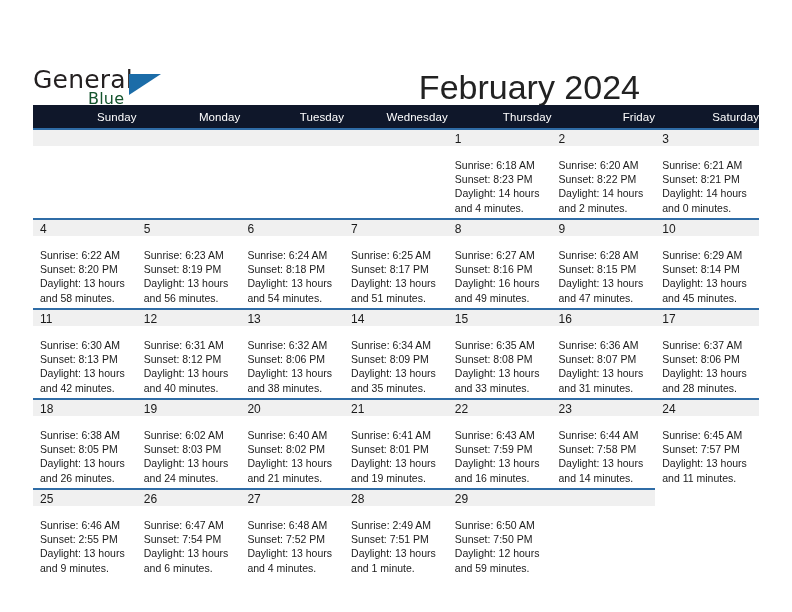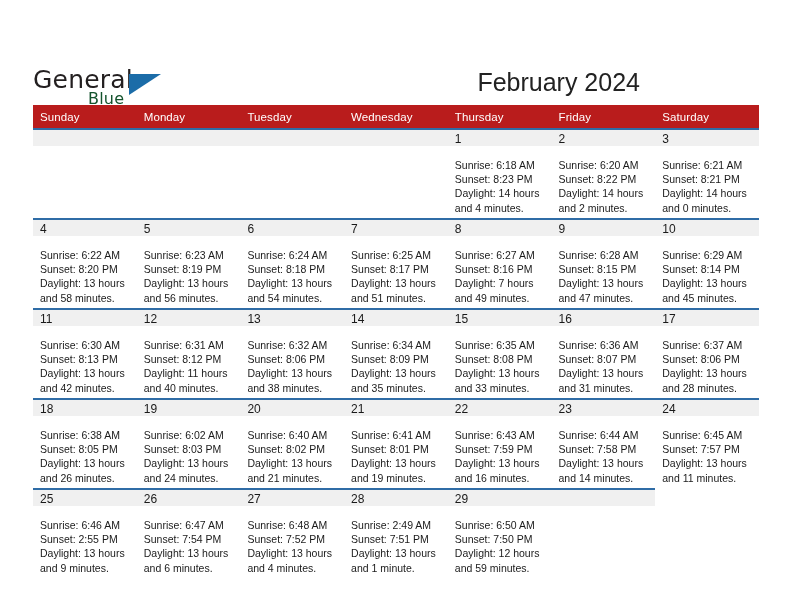--- a/index.html
+++ b/index.html
@@ -64,21 +64,21 @@
     width: 0;
     height: 0;
     border-left: 32px solid #1b6ca8;
     border-bottom: 21px solid transparent;
   }
 
   .title {
     position: absolute;
     right: 36px;
     top: 36px;
-    font-size: 25px;
+    font-size: 34px;
     color: #222222;
     text-align: right;
     white-space: nowrap;
     font-weight: 400;
   }
   .subtitle {
     position: absolute;
     right: 36px;
     top: 78px;
     font-size: 14.5px;
@@ -96,25 +96,25 @@
     width: 726px;
   }
   table.cal {
     border-collapse: collapse;
     table-layout: fixed;
     width: 726px;
   }
   table.cal col { width: 103.71px; }
 
   thead th {
-    background: #b91c1c;
+    background: #0f172a;
     color: #ffffff;
     font-size: 11.5px;
     font-weight: normal;
-    text-align: left;
+    text-align: right;
     padding: 5px 0 5px 7px;
     height: 13px;
     vertical-align: middle;
     letter-spacing: 0.1px;
   }
 
   tbody td {
     padding: 0;
     vertical-align: top;
     height: 90px;
@@ -308,21 +308,21 @@
               </div>
             </td>
             <td>
               <div class="cell filled">
                 <div class="daynum-band">
                   <span class="daynum">8</span>
                 </div>
                 <div class="info">
                   <div>Sunrise: 6:27 AM</div>
                   <div>Sunset: 8:16 PM</div>
-                  <div class="daylight-wrap">Daylight: 7 hours and 49 minutes.</div>
+                  <div class="daylight-wrap">Daylight: 16 hours and 49 minutes.</div>
                 </div>
               </div>
             </td>
             <td>
               <div class="cell filled">
                 <div class="daynum-band">
                   <span class="daynum">9</span>
                 </div>
                 <div class="info">
                   <div>Sunrise: 6:28 AM</div>
@@ -358,21 +358,21 @@
               </div>
             </td>
             <td>
               <div class="cell filled">
                 <div class="daynum-band">
                   <span class="daynum">12</span>
                 </div>
                 <div class="info">
                   <div>Sunrise: 6:31 AM</div>
                   <div>Sunset: 8:12 PM</div>
-                  <div class="daylight-wrap">Daylight: 11 hours and 40 minutes.</div>
+                  <div class="daylight-wrap">Daylight: 13 hours and 40 minutes.</div>
                 </div>
               </div>
             </td>
             <td>
               <div class="cell filled">
                 <div class="daynum-band">
                   <span class="daynum">13</span>
                 </div>
                 <div class="info">
                   <div>Sunrise: 6:32 AM</div>

